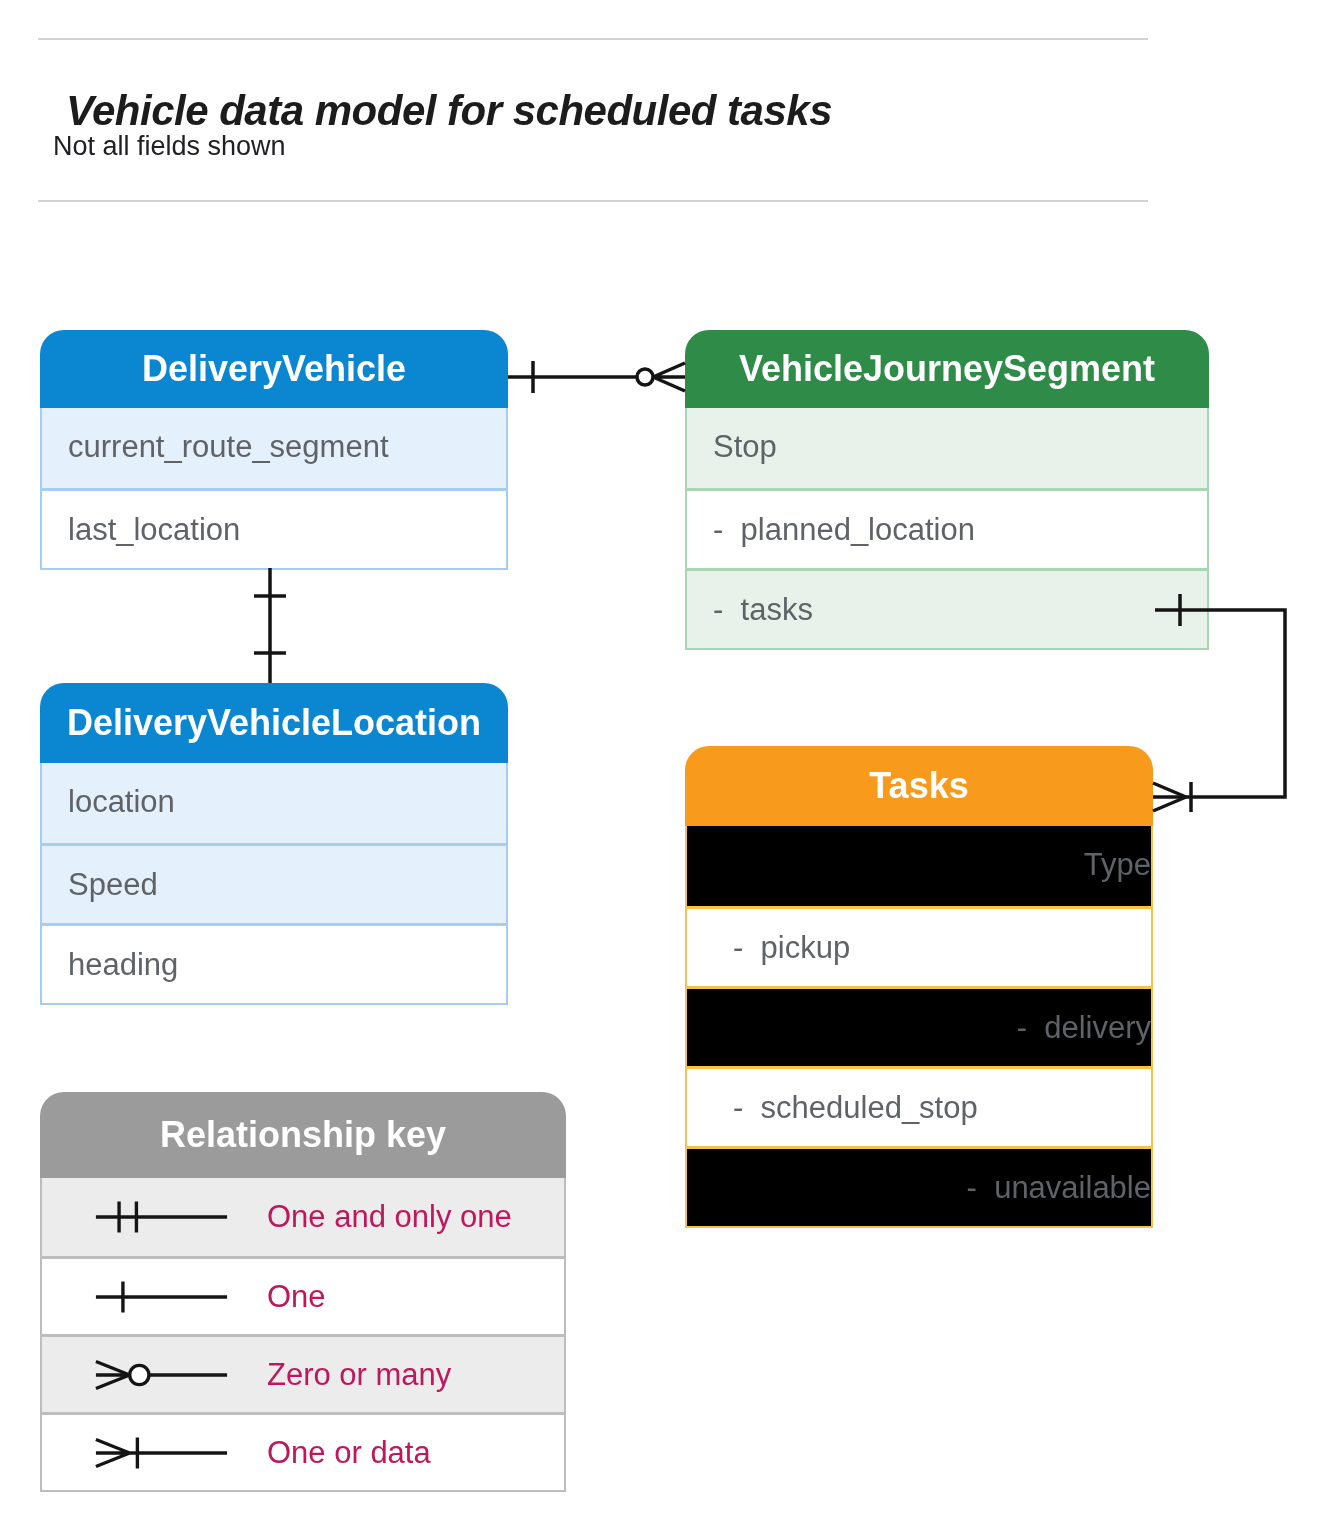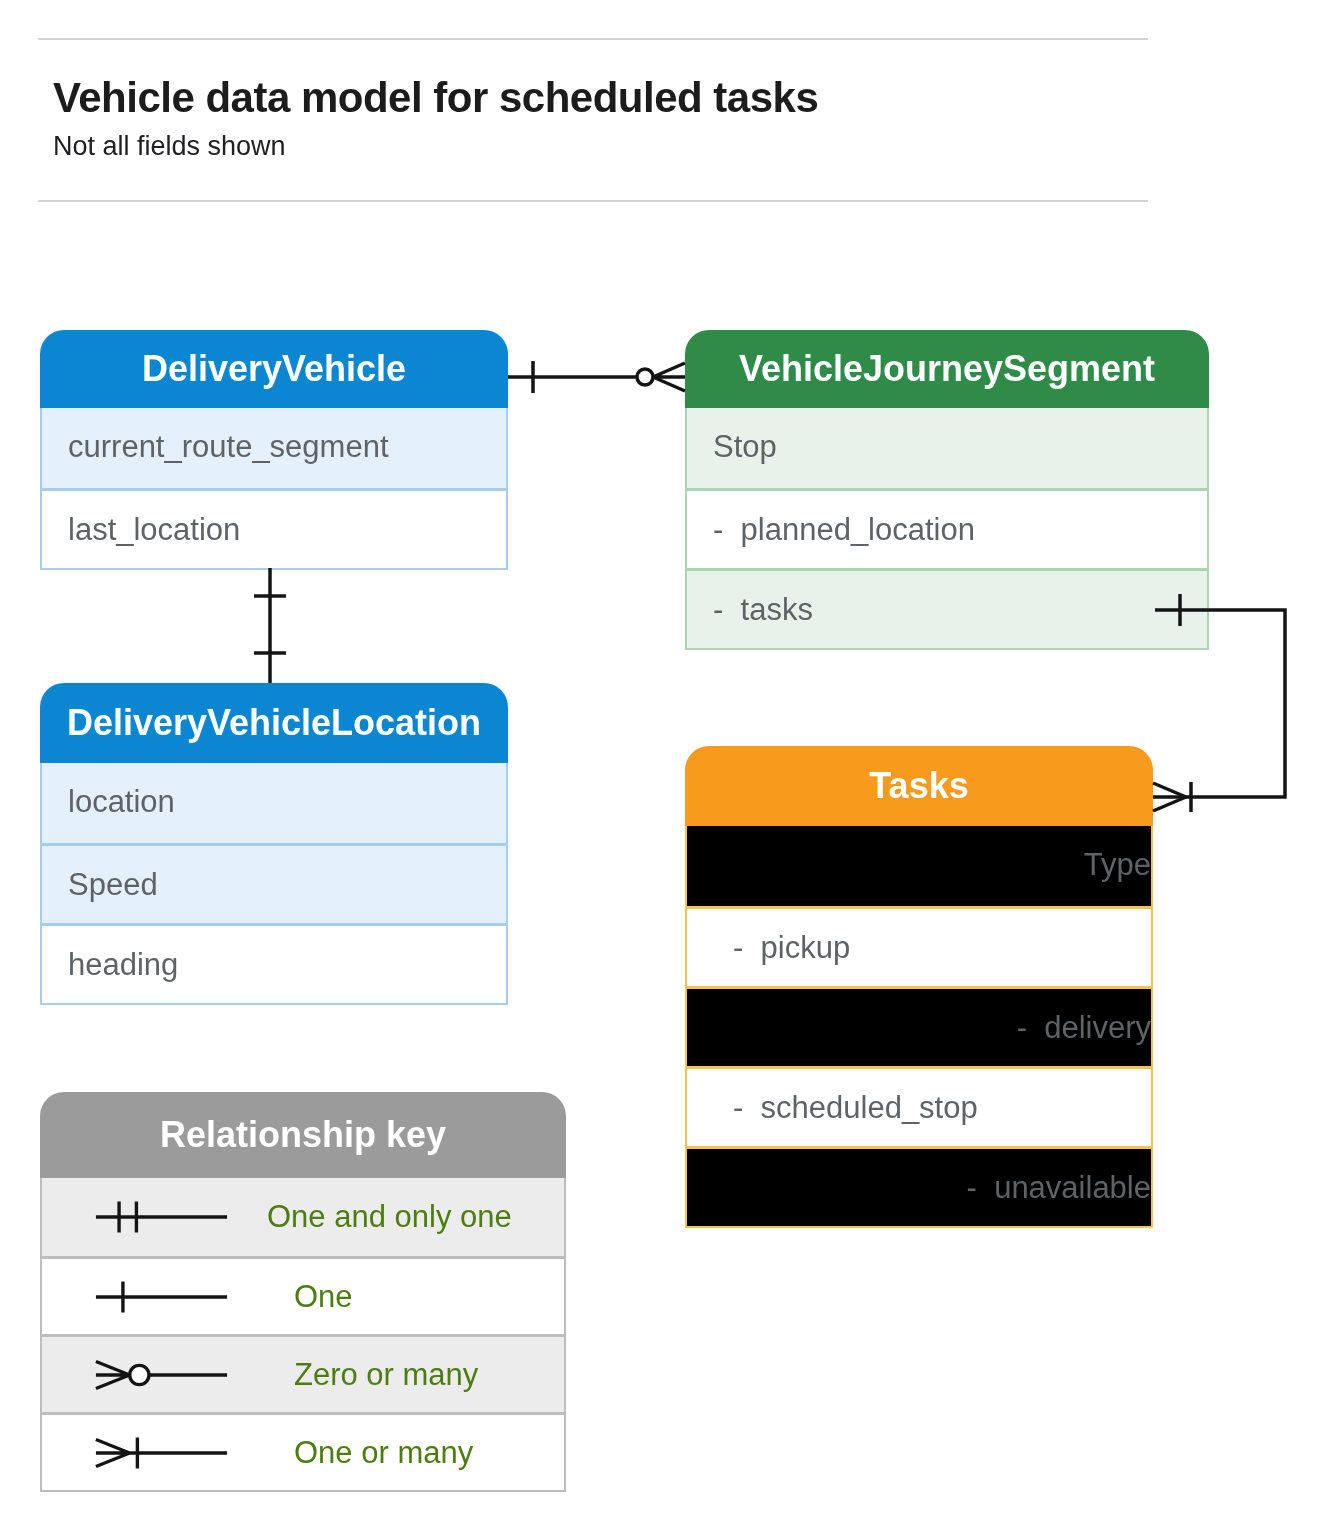--- a/index.html
+++ b/index.html
@@ -5,22 +5,22 @@
   html,body{margin:0;padding:0;background:#ffffff;}
   body{
     width:1325px;height:1530px;position:relative;overflow:hidden;
     font-family:"Liberation Sans","DejaVu Sans",sans-serif;
     -webkit-font-smoothing:antialiased;
   }
   .rule{position:absolute;left:38px;width:1110px;height:2px;background:#d2d2d2;}
   #rule-top{top:38px;}
   #rule-bottom{top:200px;}
   .page-title{
-    position:absolute;left:53px;top:74px;margin:0;
-    font-size:42px;font-weight:700;color:#1c1c1c;letter-spacing:-0.5px;
+    position:absolute;left:53px;top:74px;margin:13px;
+    font-size:42px;font-weight:700;color:#1c1c1c;letter-spacing:-0.5px;font-style:italic;
   }
   .page-subtitle{
     position:absolute;left:53px;top:131px;margin:0;
     font-size:27px;font-weight:400;color:#202124;
   }
 
   .entity{position:absolute;}
   .entity .hdr{
     border-radius:24px 24px 0 0;
     color:#ffffff;font-weight:700;font-size:36px;text-align:center;
@@ -44,37 +44,37 @@
   .green .row + .row{border-top-color:#a9d5b2;}
   .green .row.tint{background:#e9f2ea;}
   
   .orange .hdr{background:#f89a1c;}
   .orange .body{border-color:#f5c24b;}
   .orange .row + .row{border-top-color:#f5c24b;}
   .orange .row.tint{background:#000000;text-align:right;}
   
   .gray .hdr{background:#9b9b9b;}
   .gray .body{border-color:#bdbdbd;}
-  .gray .row + .row{border-top-color:#bdbdbd;gap:27px;}
+  .gray .row + .row{border-top-color:#bdbdbd;}
   .gray .row.tint{background:#ececec;}
 
   #entity-delivery-vehicle{left:40px;top:330px;width:468px;}
   #entity-delivery-vehicle .hdr{height:78px;line-height:78px;}
   #entity-vehicle-journey-segment{left:685px;top:330px;width:524px;}
   #entity-vehicle-journey-segment .hdr{height:78px;line-height:78px;}
   #entity-delivery-vehicle-location{left:40px;top:683px;width:468px;}
   #entity-delivery-vehicle-location .hdr{height:80px;line-height:80px;}
   #entity-tasks{left:685px;top:746px;width:468px;}
   #entity-tasks .hdr{height:80px;line-height:80px;}
 
   #legend{left:40px;top:1092px;width:526px;}
   #legend .hdr{height:86px;line-height:86px;}
   #legend .row{height:78px;display:flex;align-items:center;padding-left:0;}
   #legend .sym{width:135px;height:40px;margin-left:52px;flex:0 0 auto;}
-  #legend .lbl{margin-left:38px;font-size:31px;color:#4d7c0f;line-height:normal;}
+  #legend .lbl{margin-left:38px;font-size:31px;color:#be185d;line-height:normal;}
 
   #connector-overlay{position:absolute;left:0;top:0;pointer-events:none;}
   .conn{stroke:#141414;stroke-width:3.5;fill:none;}
   .conn-circle{stroke:#141414;stroke-width:3.5;fill:#ffffff;}
   .legend-sym{stroke:#141414;stroke-width:3.5;fill:none;}
 </style>
 </head>
 <body>
 
 <div class="rule" id="rule-top"></div>
@@ -138,21 +138,21 @@
       <svg class="sym" viewBox="0 0 140 40">
         <path class="legend-sym" d="M2 6 L37 20 M2 34 L37 20 M2 20 H37 M57 20 H138"></path>
         <circle class="conn-circle" cx="47" cy="20" r="10"></circle>
       </svg>
       <span class="lbl">Zero or many</span>
     </div>
     <div class="row">
       <svg class="sym" viewBox="0 0 140 40">
         <path class="legend-sym" d="M2 6 L37 20 M2 34 L37 20 M2 20 H138 M45 4 V36"></path>
       </svg>
-      <span class="lbl">One or many</span>
+      <span class="lbl">One or data</span>
     </div>
   </div>
 </div>
 
 <svg id="connector-overlay" width="1325" height="1530" viewBox="0 0 1325 1530">
 
   <g>
     <path class="conn" d="M508 377 H637"></path>
     <path class="conn" d="M533 361 V393"></path>
     <circle class="conn-circle" cx="645" cy="377" r="8"></circle>

